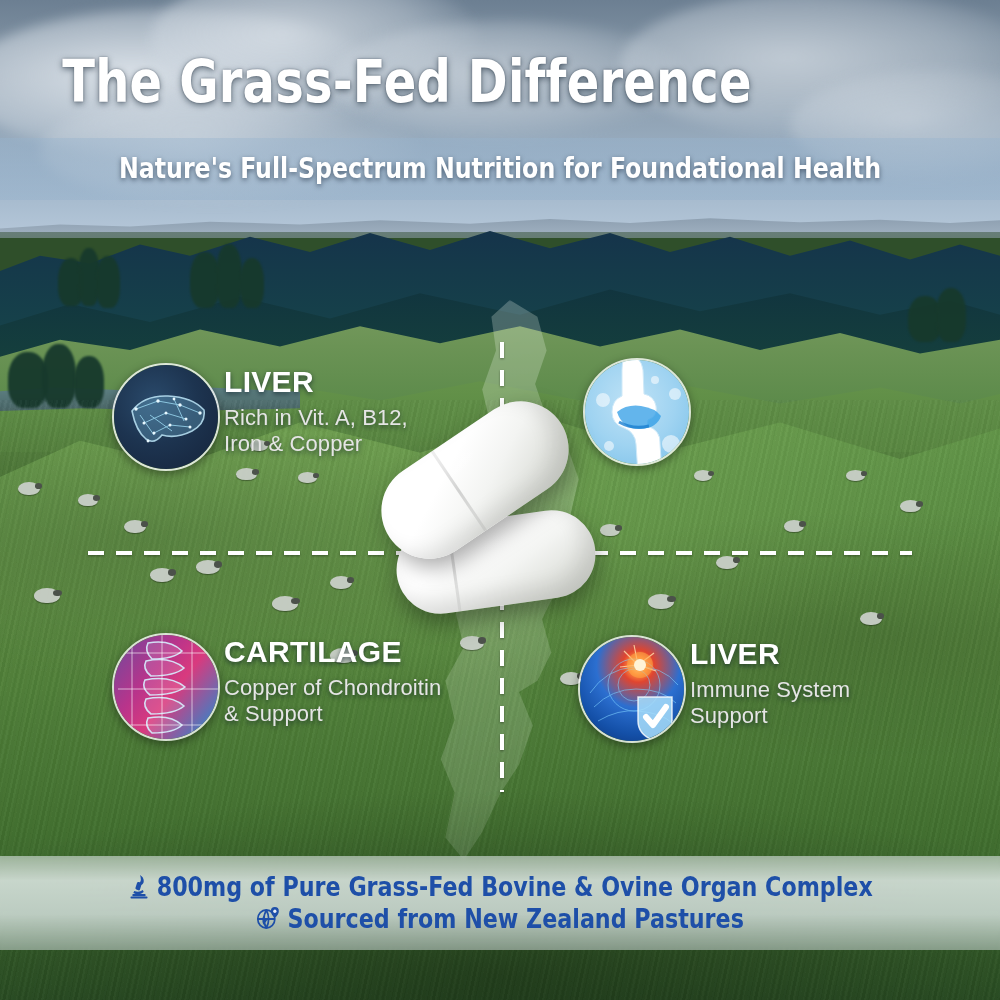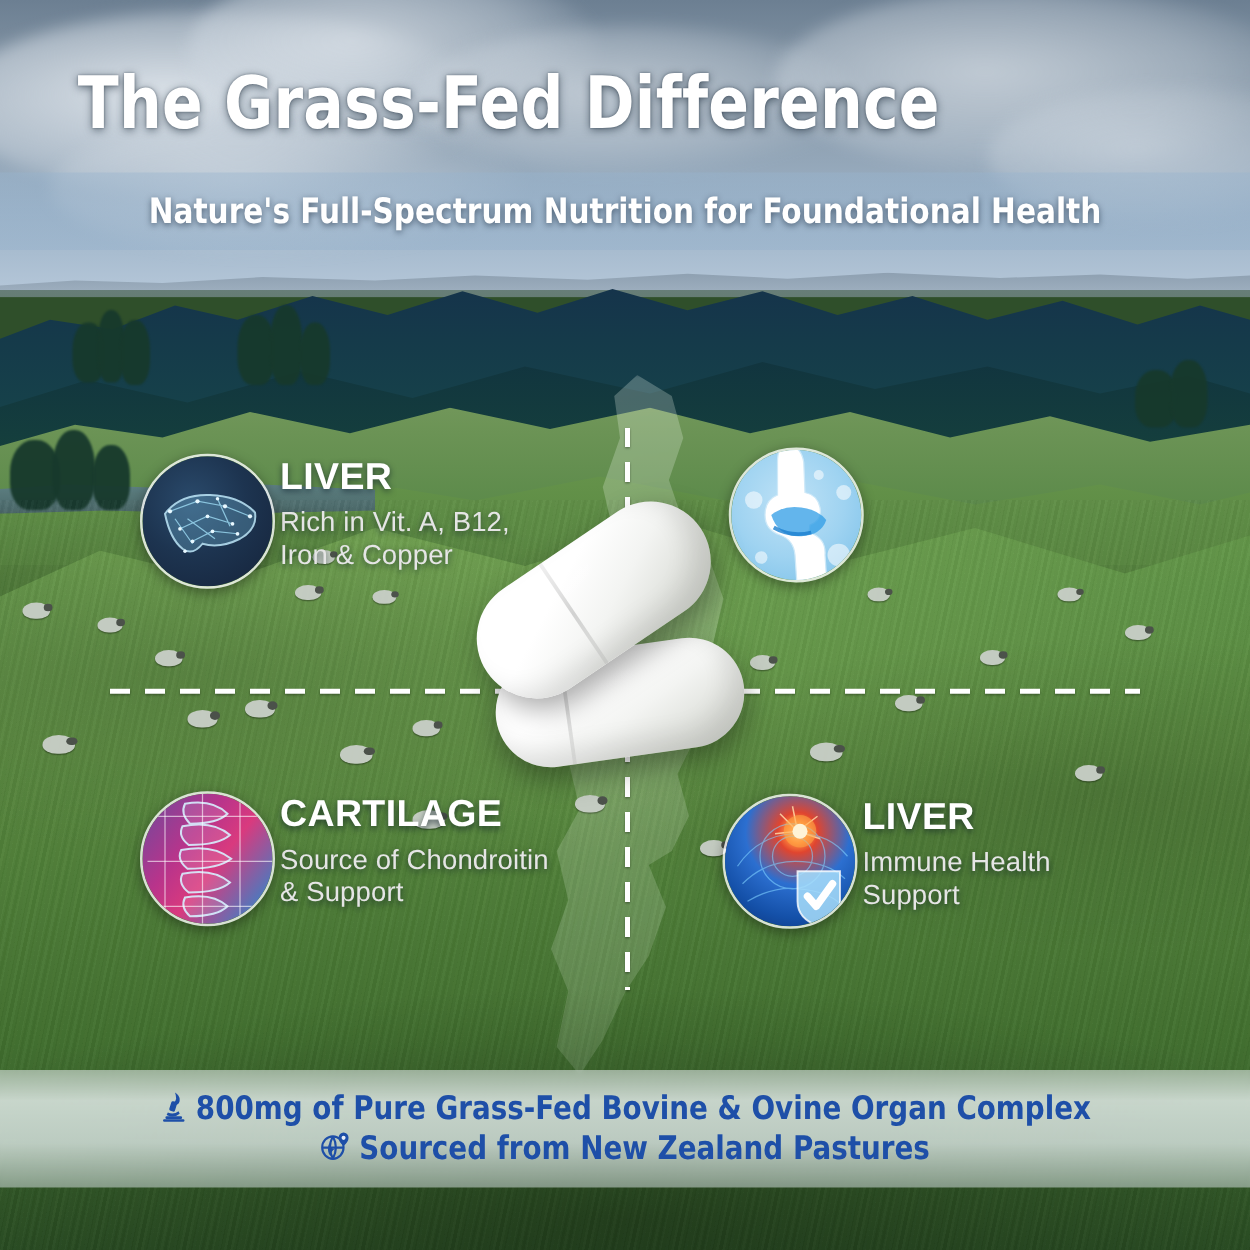--- a/index.html
+++ b/index.html
@@ -385,21 +385,21 @@
           <path d="M18 4 L18 104 M48 0 L48 108 M78 2 L78 106"></path>
           <path d="M4 18 L104 18 M4 54 L104 54 M4 90 L104 90"></path>
         </g>
       </svg>
     </div>
     <div class="badge-txt">
       <div class="feat-title">
         <span>CARTILAGE</span><br>
       </div>
       <div class="feat-desc">
-        <span>Source of Chondroitin</span>
+        <span>Copper of Chondroitin</span>
         <span>&amp; Support</span>
       </div>
     </div>
   </div>
 
   <div class="feat feat-thymus">
     <div class="badge">
       <div class="art-thymus"></div>
       <svg viewBox="0 0 108 108" width="108" height="108" style="position:absolute;inset:0">
         <g stroke="#7fd0ff" stroke-width="1" fill="none" opacity=".6">
@@ -414,21 +414,21 @@
         </g>
         <circle cx="60" cy="28" r="13" fill="rgba(255,170,70,.55)"></circle>
         <circle cx="60" cy="28" r="6" fill="#fff3d6"></circle>
         <path d="M58 60 L92 60 L92 84 q0 14 -17 20 q-17 -6 -17 -20 z" fill="rgba(168,222,250,.85)" stroke="rgba(255,255,255,.8)" stroke-width="1.5"></path>
         <path d="M66 80 L73 88 L86 70" stroke="#ffffff" stroke-width="6" fill="none" stroke-linecap="round" stroke-linejoin="round"></path>
       </svg>
     </div>
     <div class="badge-txt">
       <div class="feat-title">LIVER</div>
       <div class="feat-desc">
-        <span>Immune Health</span>
+        <span>Immune System</span>
         <span>Support</span>
       </div>
     </div>
   </div>
 
   <div class="caps-wrap">
     <div class="capsule cap-b">
         <i class="seam"></i>
       </div>
     <div class="capsule cap-a">

